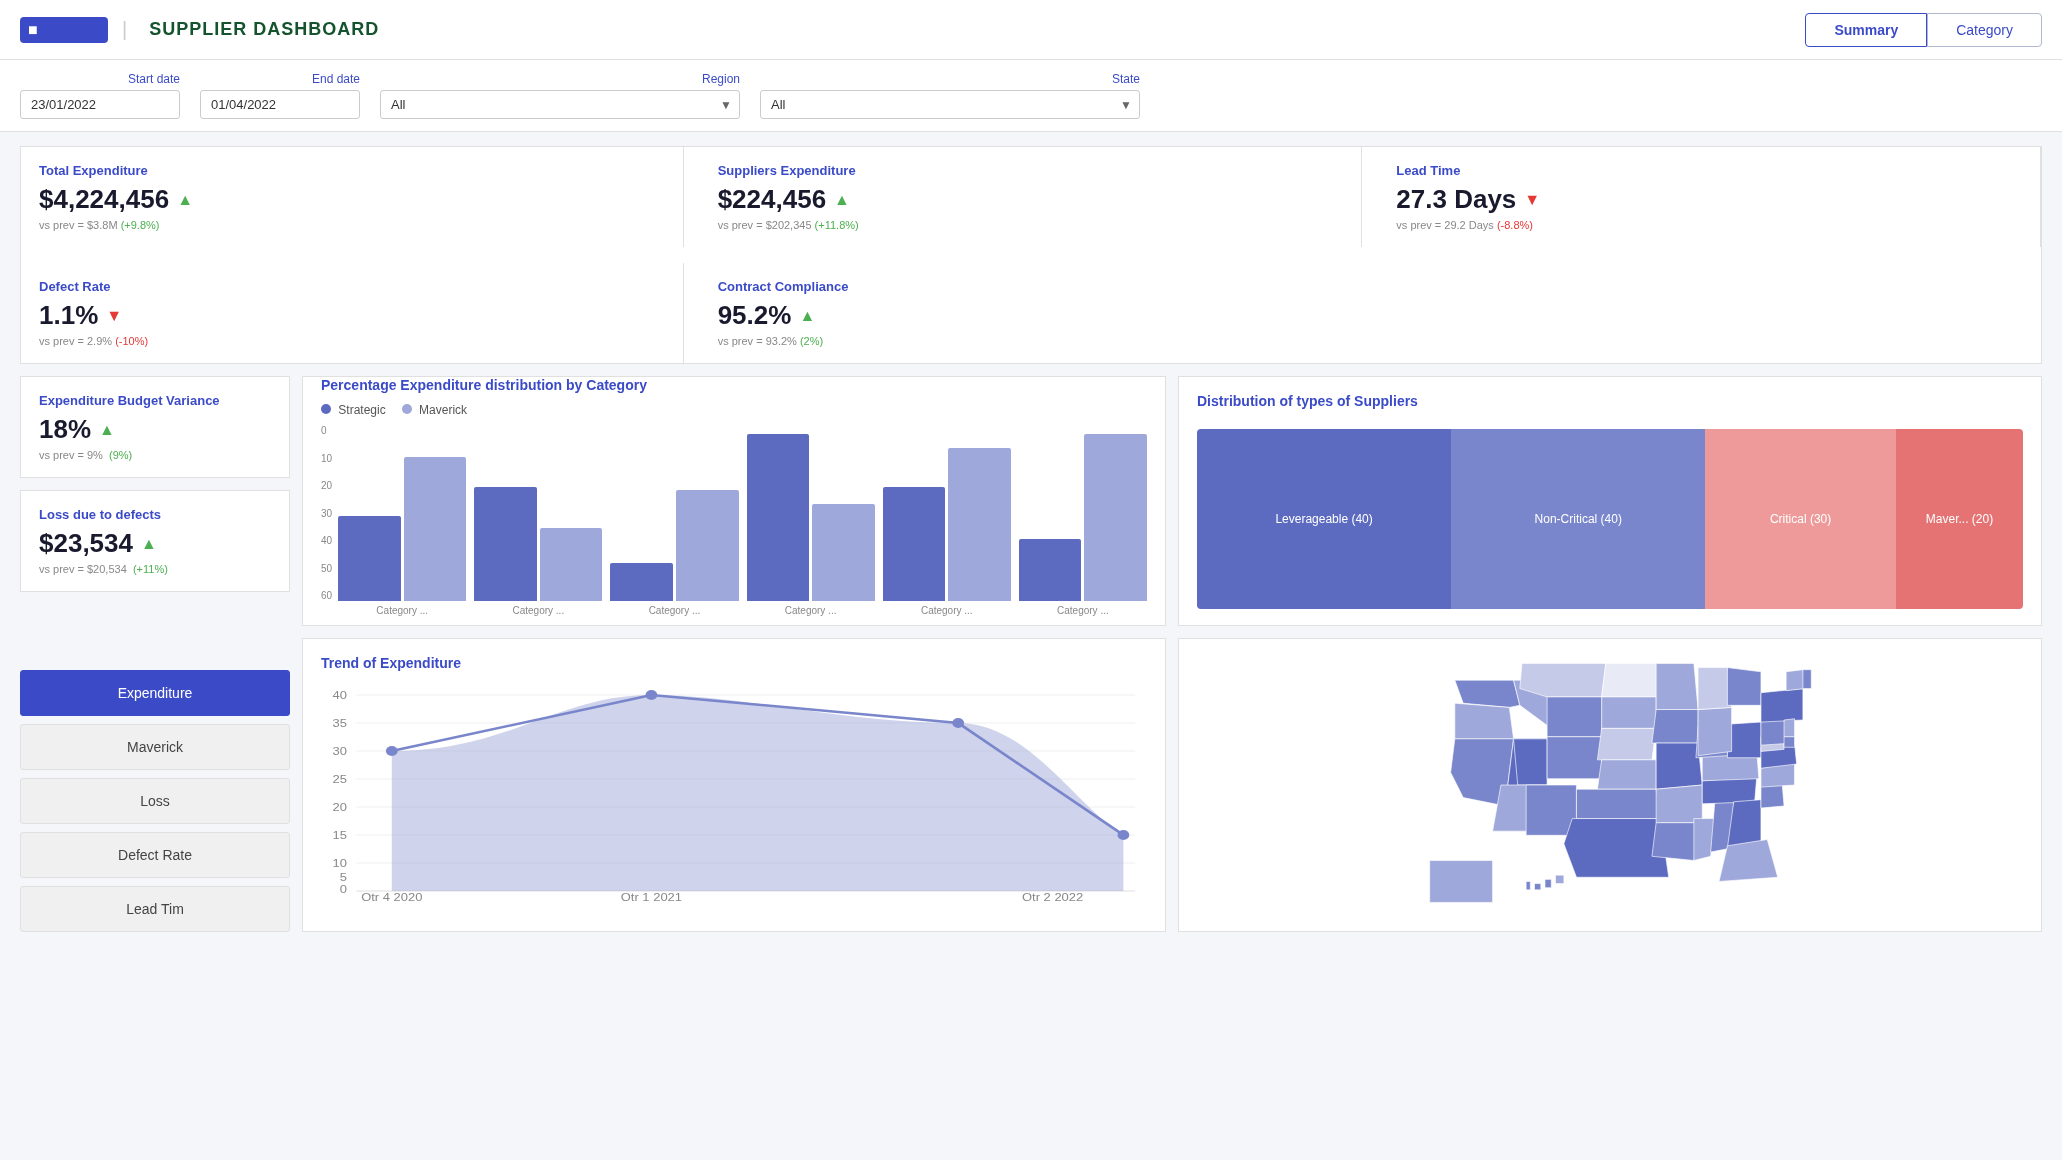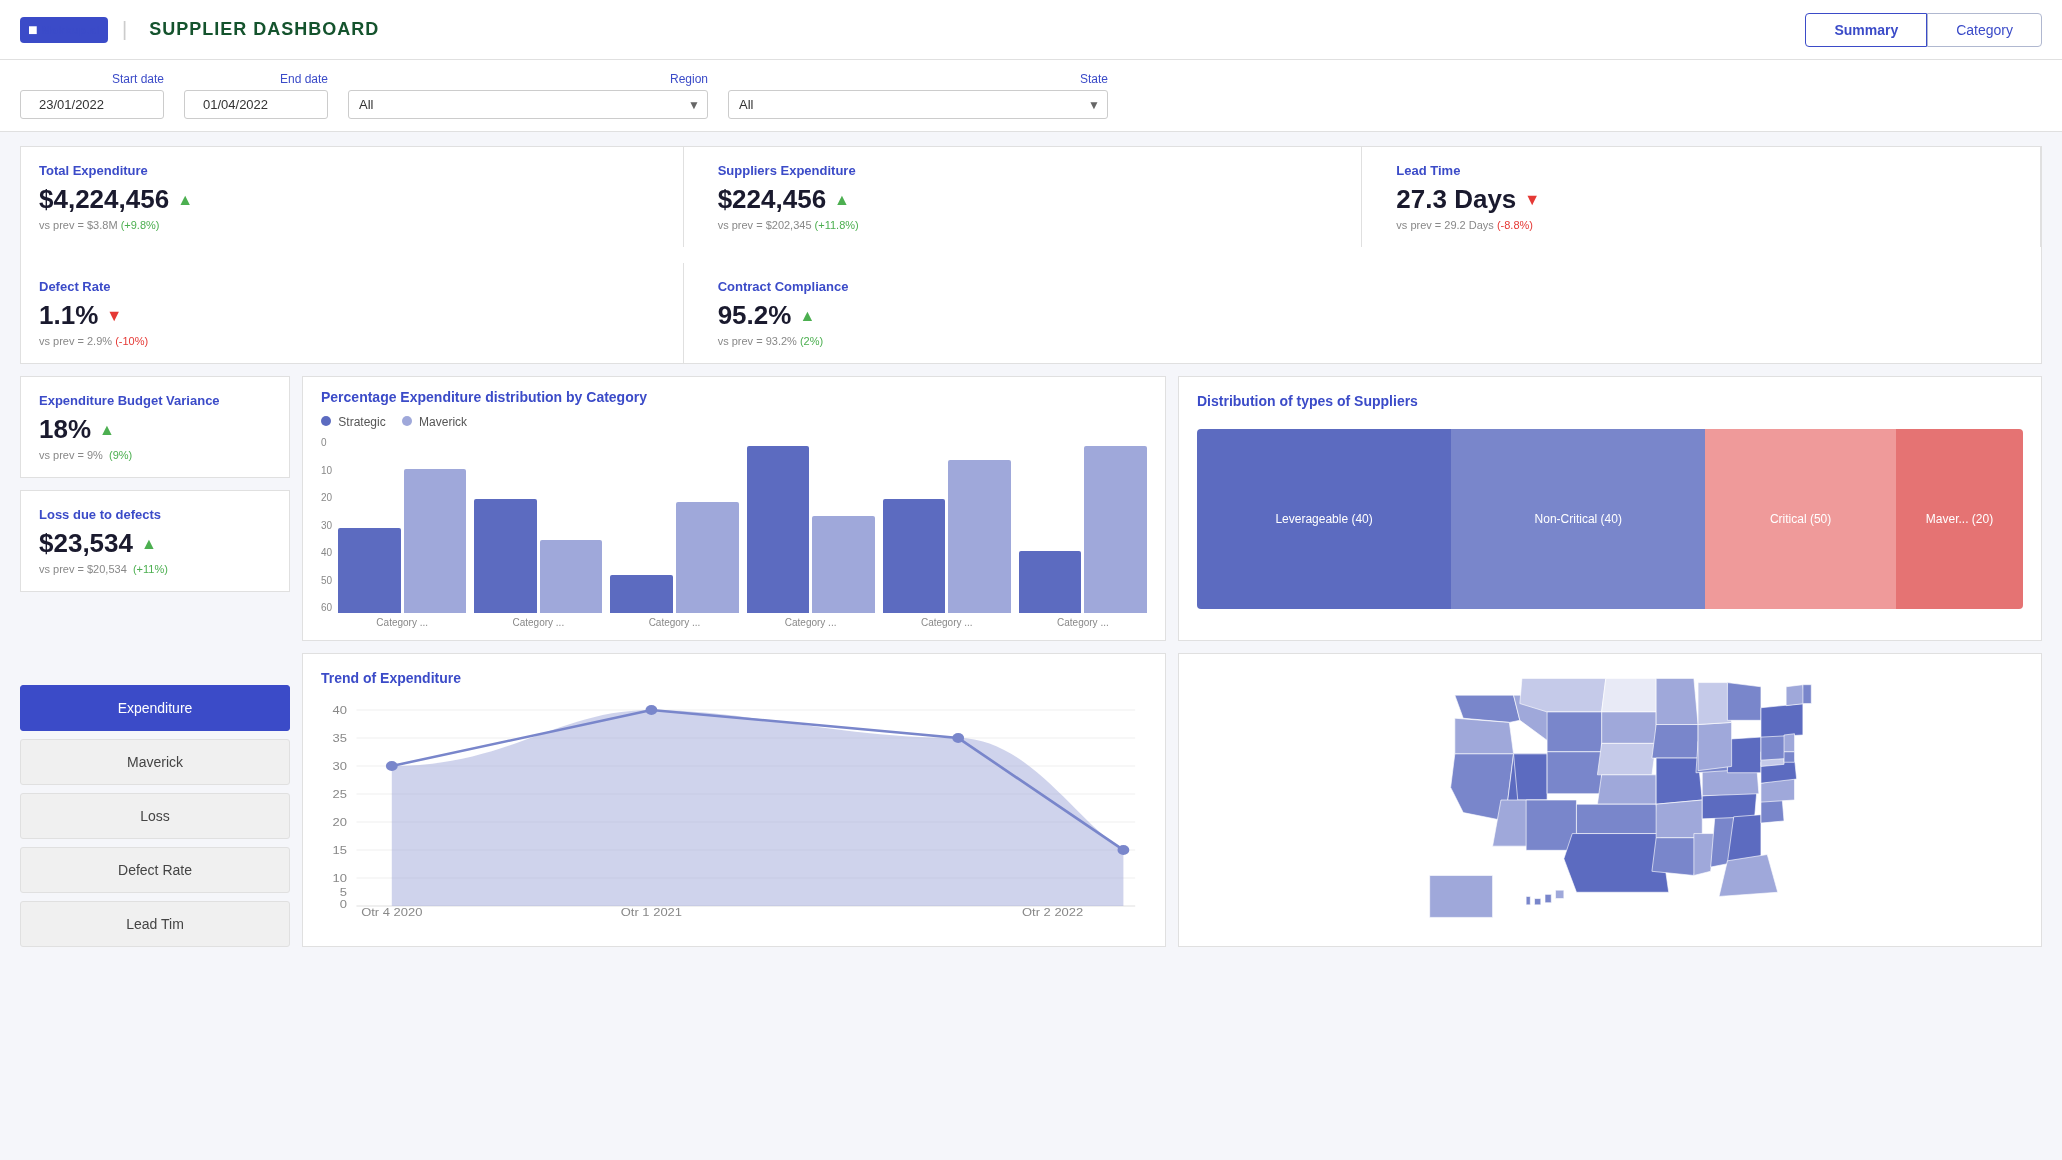--- a/index.html
+++ b/index.html
@@ -29,22 +29,22 @@
     .nav-btn:last-child { border-radius: 0 4px 4px 0; }
 
     
     .filters {
       background: #fff; padding: 12px 20px; border-bottom: 1px solid #e0e0e0;
       display: flex; align-items: flex-end; gap: 20px;
     }
     .filter-group { display: flex; flex-direction: column; gap: 4px; align-items: flex-end; }
     .filter-label { font-size: 12px; color: #3b4bc8; font-weight: 500; }
     .filter-input {
-      border: 1px solid #ccc; border-radius: 3px; padding: 6px 18px;
-      font-size: 13px; color: #333; background: #fff; width: 144px;
+      border: 1px solid #ccc; border-radius: 3px; padding: 6px 10px;
+      font-size: 13px; color: #333; background: #fff; width: 160px;
     }
     .filter-select-wrap { position: relative; }
     .filter-select {
       border: 1px solid #ccc; border-radius: 3px; padding: 6px 30px 6px 10px;
       font-size: 13px; color: #333; background: #fff; appearance: none;
       width: 360px; cursor: pointer;
     }
     .filter-select-wide { width: 380px; }
     .select-arrow {
       position: absolute; right: 8px; top: 50%; transform: translateY(-50%);
@@ -74,21 +74,21 @@
     .left-card {
       background: #fff; border: 1px solid #e0e0e0; padding: 16px 18px;
       margin-bottom: 12px;
     }
     .left-card:last-child { margin-bottom: 0; }
     .left-card-title { font-size: 13px; color: #3b4bc8; font-weight: 600; margin-bottom: 6px; }
     .left-card-value { font-size: 26px; font-weight: 700; color: #1a1a2e; display: flex; align-items: center; gap: 8px; }
     .left-card-sub { font-size: 11px; color: #888; margin-top: 4px; }
 
     
-    .chart-card { background: #fff; border: 1px solid #e0e0e0; padding: 12px 18px; }
+    .chart-card { background: #fff; border: 1px solid #e0e0e0; padding: 0 18px; }
     .chart-title { font-size: 14px; color: #3b4bc8; font-weight: 600; margin-bottom: 10px; }
     .chart-legend { display: flex; gap: 16px; font-size: 12px; color: #555; margin-bottom: 8px; }
     .legend-dot { display: inline-block; width: 10px; height: 10px; border-radius: 50%; margin-right: 4px; }
     .legend-strategic { background: #5c6bc0; }
     .legend-maverick { background: #9fa8da; }
     .bar-group { display: flex; align-items: flex-end; gap: 3px; flex: 1; }
     .bar { width: 18px; border-radius: 2px 2px 0 0; }
     .bar-strategic { background: #5c6bc0; }
     .bar-maverick { background: #9fa8da; }
 
@@ -315,21 +315,21 @@
             </div>
         </div>
       </div>
     </div>
 
     <div class="dist-card">
       <div class="dist-title">Distribution of types of Suppliers</div>
       <div class="dist-bar-row">
         <div class="dist-seg dist-leverageable">Leverageable (40)</div>
         <div class="dist-seg dist-noncritical">Non-Critical (40)</div>
-        <div class="dist-seg dist-critical">Critical (50)</div>
+        <div class="dist-seg dist-critical">Critical (30)</div>
         <div class="dist-seg dist-maverick">Maver... (20)</div>
       </div>
     </div>
   </div>
 
   <div class="third-row">
 
     <div class="btn-list" id="btn-list">
         <div class="btn-list-item active">Expenditure</div>
         <div class="btn-list-item">Maverick</div>

